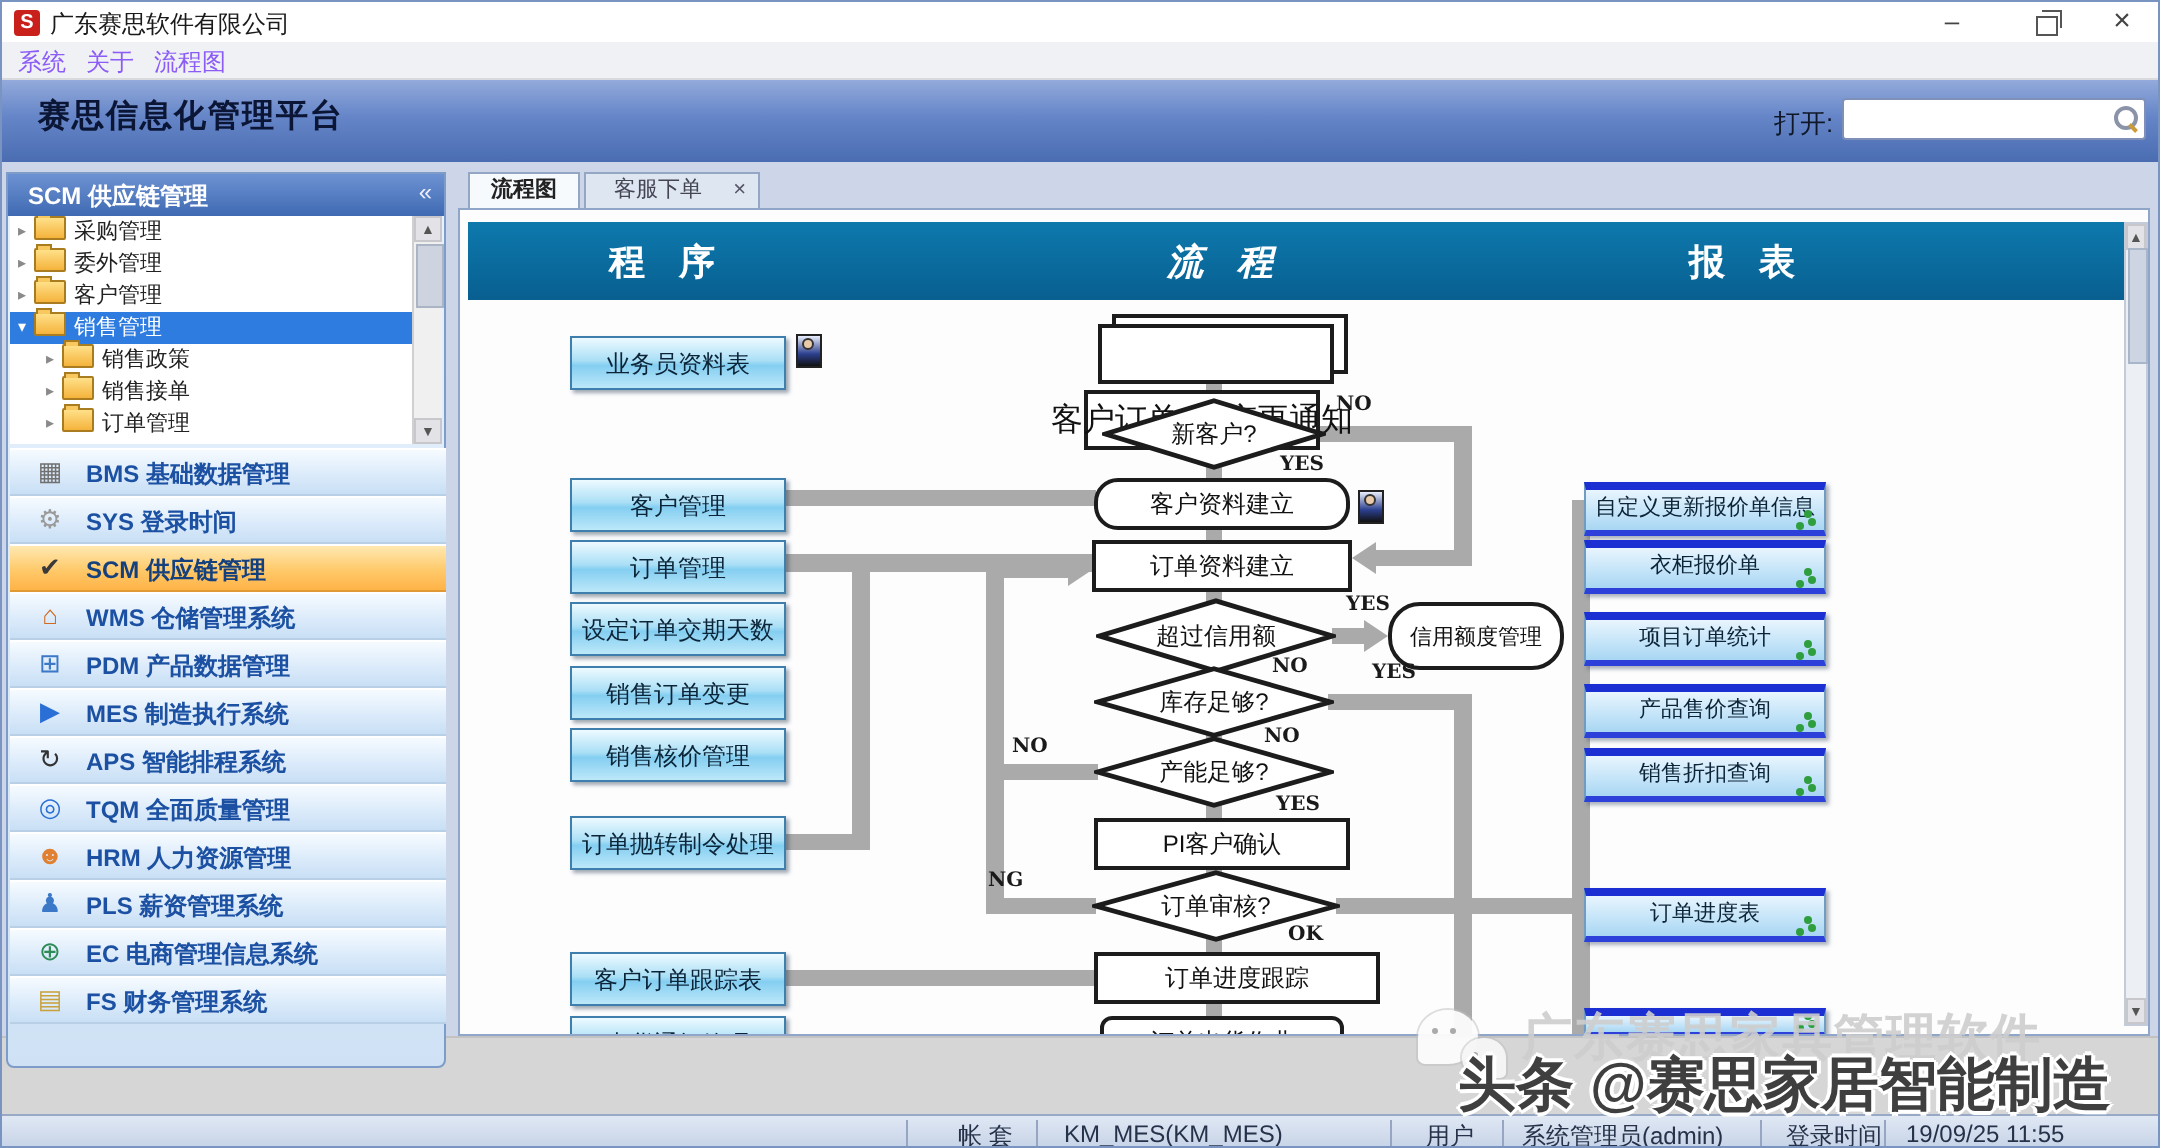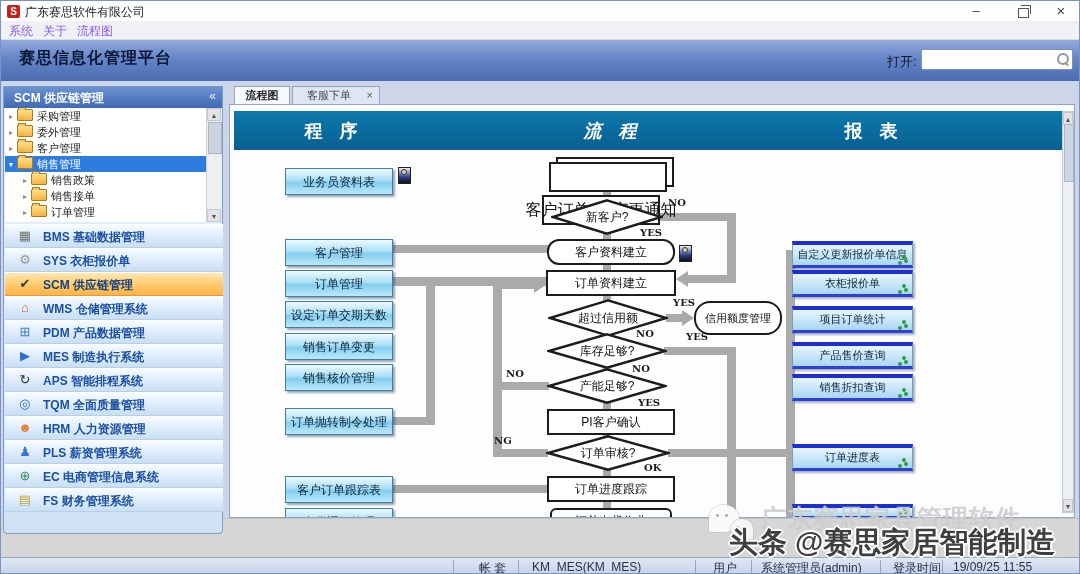--- a/index.html
+++ b/index.html
@@ -151,21 +151,21 @@
       <div class="tree-thumb"></div>
       <div class="scroll-arrow" style="bottom:0;">▼</div>
     </div>
     <div class="modules">
       <div class="mod" style="top:0px;">
           <span class="mico" style="color: rgb(112, 112, 112);">▦</span>
           <span class="mlabel">BMS 基础数据管理</span>
         </div>
       <div class="mod" style="top:24px;">
           <span class="mico" style="color: rgb(154, 154, 154);">⚙</span>
-          <span class="mlabel">SYS 衣柜报价单</span>
+          <span class="mlabel">SYS 登录时间</span>
         </div>
       <div class="mod sel" style="top:48px;">
           <span class="mico" style="color: rgb(58, 58, 58);">✔</span>
           <span class="mlabel">SCM 供应链管理</span>
         </div>
       <div class="mod" style="top:72px;">
           <span class="mico" style="color: rgb(210, 105, 30);">⌂</span>
           <span class="mlabel">WMS 仓储管理系统</span>
         </div>
       <div class="mod" style="top:96px;">
@@ -294,21 +294,21 @@
         <svg viewBox="0 0 100 40" preserveAspectRatio="none">
             <polygon points="50,1.5 98.5,20 50,38.5 1.5,20" fill="#ffffff" stroke="#1c1c1c" stroke-width="2.4" vector-effect="non-scaling-stroke"></polygon>
           </svg>
         <span class="dlabel">订单审核?</span>
       </div>
 
       <div class="fnode" style="left:317px;top:134px;width:128px;height:26px;border-radius:12px;">客户资料建立</div>
       <div class="fnode" style="left:316px;top:165px;width:130px;height:26px;">订单资料建立</div>
       <div class="fnode fround" style="left:464px;top:196px;width:88px;height:34px;font-size:11px;">信用额度管理</div>
       <div class="fnode" style="left:317px;top:304px;width:128px;height:26px;">PI客户确认</div>
-      <div class="fnode" style="left:317px;top:371px;width:128px;height:26px;">订单进度跟踪</div>
+      <div class="fnode" style="left:317px;top:371px;width:143px;height:26px;">订单进度跟踪</div>
       <div class="fnode" style="left:320px;top:403px;width:122px;height:26px;border-radius:6px;">订单出货作业</div>
 
       <div class="elabel" style="left:438px;top:92px;">NO</div>
       <div class="elabel" style="left:410px;top:122px;">YES</div>
       <div class="elabel" style="left:443px;top:192px;">YES</div>
       <div class="elabel" style="left:406px;top:223px;">NO</div>
       <div class="elabel" style="left:456px;top:226px;">YES</div>
       <div class="elabel" style="left:402px;top:258px;">NO</div>
       <div class="elabel" style="left:276px;top:263px;">NO</div>
       <div class="elabel" style="left:408px;top:292px;">YES</div>

